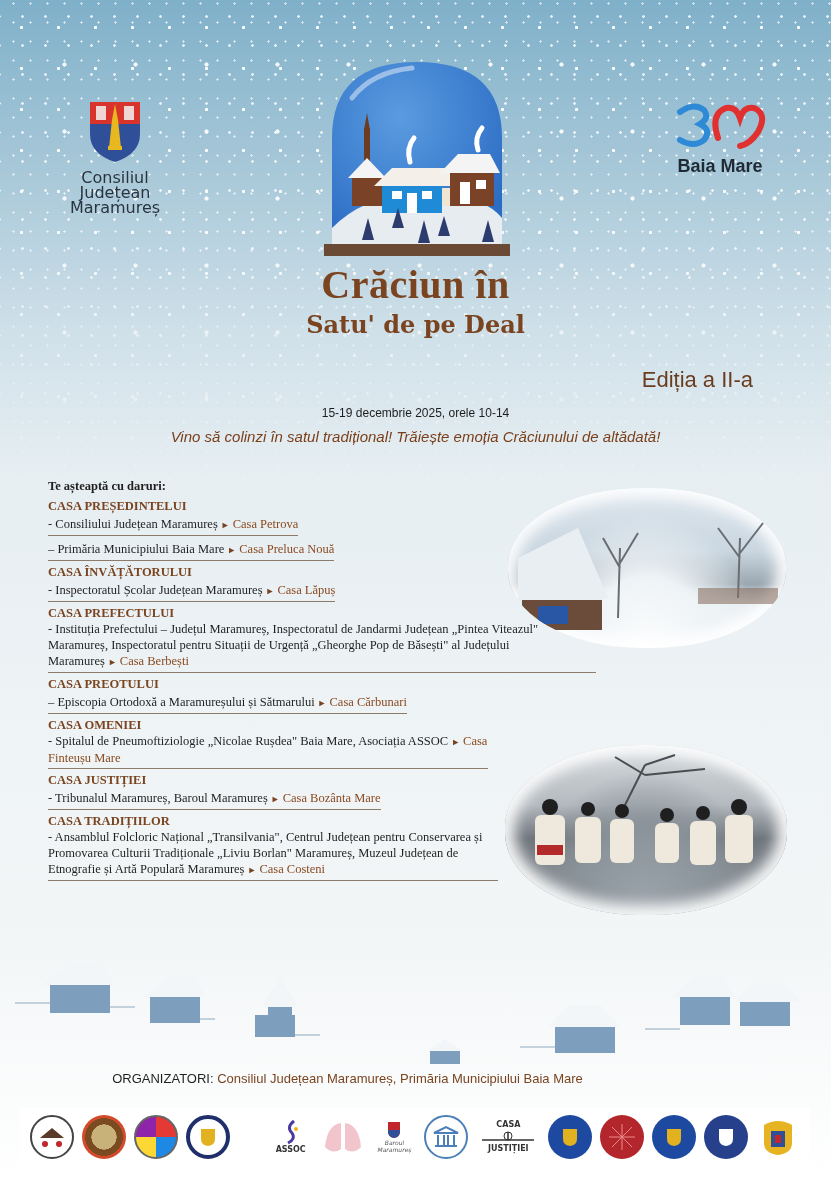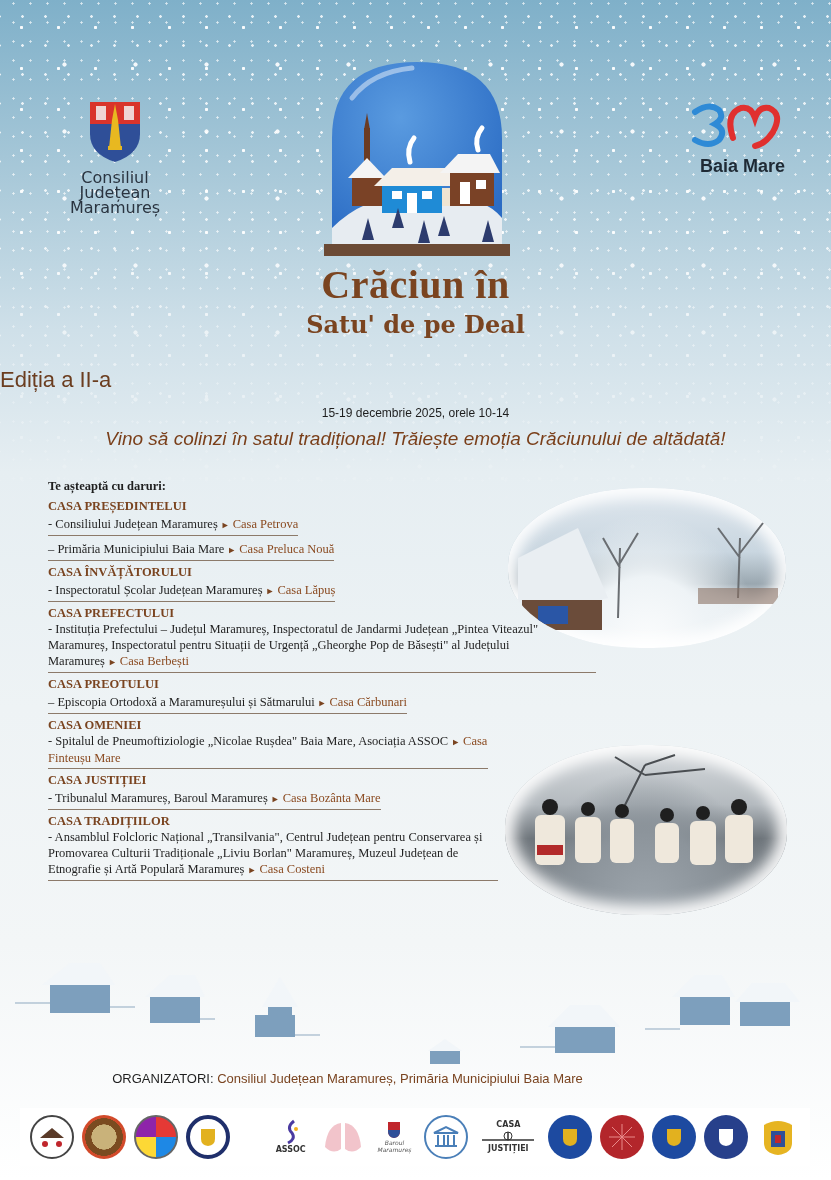--- a/index.html
+++ b/index.html
@@ -21,32 +21,32 @@
   }
   .abs { position: absolute; }
 
   
   .cj-logo { left: 55px; top: 100px; width: 120px; text-align: center; }
   .crest { width: 54px; height: 64px; margin: 0 auto; position: relative; }
   .crest svg { display: block; }
   .cj-name { font-size: 16px; line-height: 15px; color: #2a3440; margin-top: 6px; }
 
   
-  .bm-logo { left: 655px; top: 100px; width: 130px; text-align: right; }
+  .bm-logo { left: 655px; top: 100px; width: 130px; text-align: center; }
   .bm-name { font-size: 18px; font-weight: bold; color: #1f2a35; margin-top: 2px; font-family: "Liberation Sans", sans-serif; }
 
   
   .globe { left: 322px; top: 58px; width: 190px; height: 200px; }
 
   
   .title1 { left: 0; width: 831px; top: 262px; text-align: center; font-family: Liberation Serif, serif; font-weight: bold; color: #7a4420; font-size: 40px; letter-spacing: 0.5px; line-height: 46px; }
   .title2 { left: 0; width: 831px; top: 310px; text-align: center; font-family: "DejaVu Serif", serif; font-weight: bold; color: #7a4420; font-size: 24px; line-height: 30px; }
-  .edition { left: 0; width: 753px; top: 367px; text-align: left; color: #6b3d1f; font-size: 22px; font-family: "Liberation Sans", sans-serif; }
+  .edition { left: 0; width: 753px; top: 367px; text-align: right; color: #6b3d1f; font-size: 22px; font-family: "Liberation Sans", sans-serif; }
   .dates { left: 0; width: 831px; top: 406px; text-align: center; color: #1d1d1d; font-size: 12px; font-family: "Liberation Sans", sans-serif; }
-  .tagline { left: 0; width: 831px; top: 428px; text-align: center; color: #7a3f1a; font-size: 19px; font-style: italic; font-family: "Liberation Sans", sans-serif; }
+  .tagline { left: 0; width: 831px; top: 428px; text-align: center; color: #7a3f1a; font-size: 15px; font-style: italic; font-family: "Liberation Sans", sans-serif; }
 
   
   .list { left: 48px; top: 479px; width: 560px; font-family: Liberation Serif, serif; }
   .intro { font-size: 12.5px; font-weight: bold; color: #1f1f1f; margin-bottom: 4px; }
   .entry { margin-bottom: 3px; }
   .entry-head { font-size: 12.5px; font-weight: bold; color: #7a4420; line-height: 16px; }
   .entry-body { font-size: 12.5px; color: #1f1f1f; line-height: 16px; display: inline-block; padding-bottom: 2px; border-bottom: 1.2px solid #8c7a6a; }
   .arrow { color: #7a4420; font-size: 9px; margin: 0 3px; }
   .house { color: #8a4a20; margin-top: 19px; }
 

